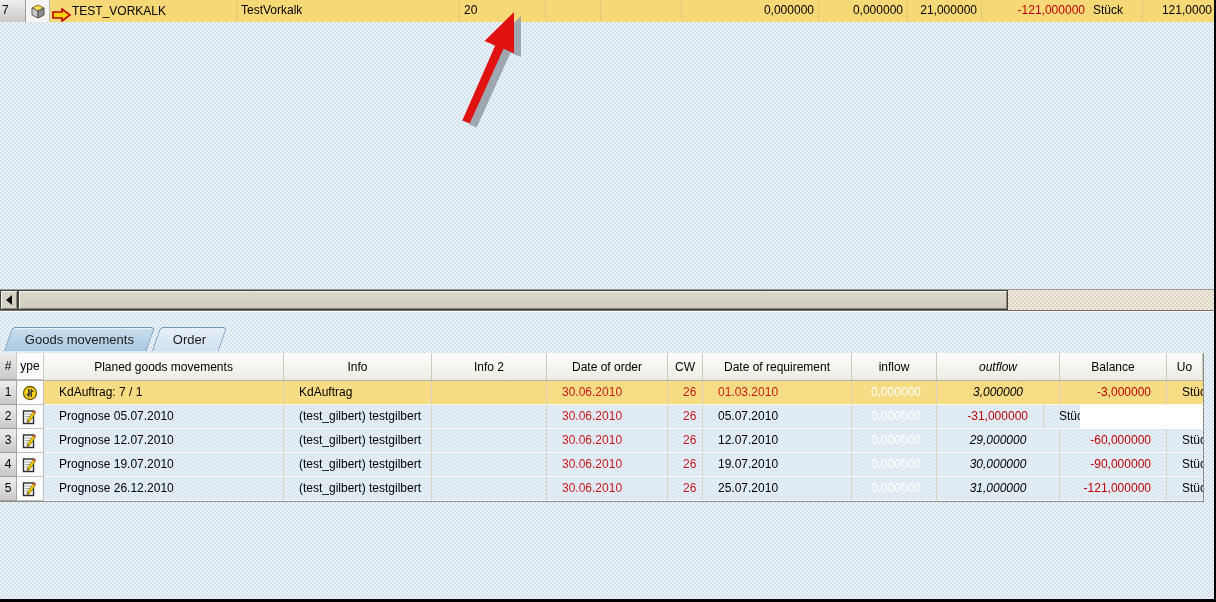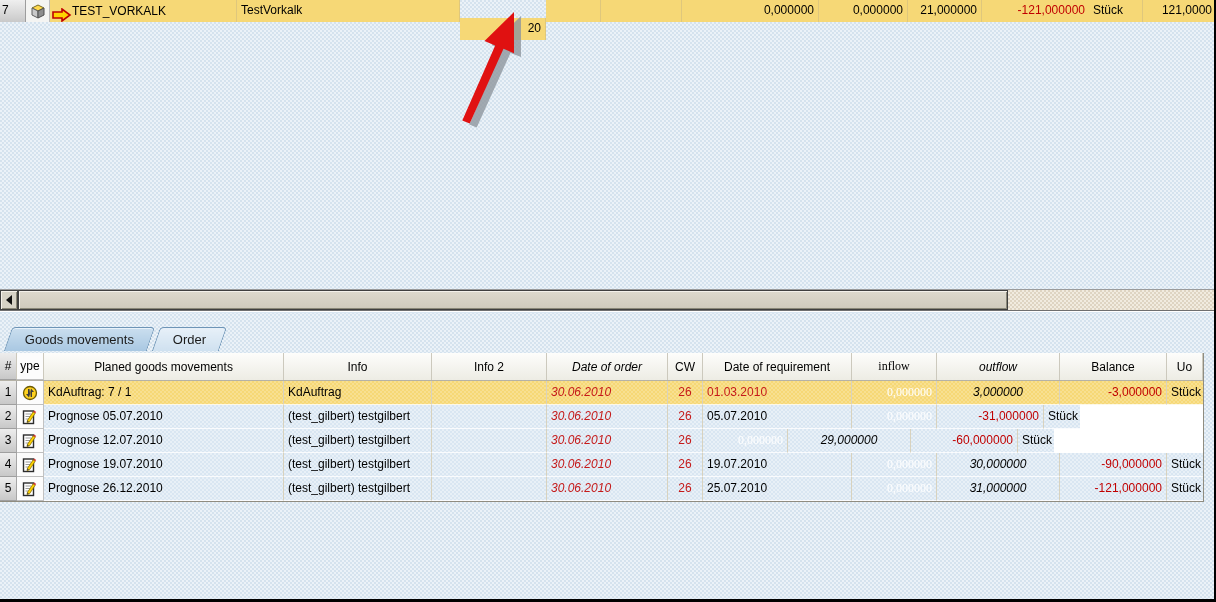--- a/index.html
+++ b/index.html
@@ -13,21 +13,21 @@
   }
   
   .toprow{ position:absolute; left:0; top:0; width:1216px; height:22px; display:flex;
            border-bottom:1px solid #fff; font-size:12px; color:#000; }
   .toprow .cell{ height:22px; line-height:21px; white-space:nowrap; overflow:hidden;
                  background:#f6d876; border-right:1px solid #dfc77c; padding:0 4px; }
   .toprow .num   { width:26px; background:linear-gradient(#efefef,#c9c9c9); border-right:1px solid #9d9d9d; padding-left:2px; }
   .toprow .iconc { width:24px; background:#f4f4f2; border-right:1px solid #bdbdbd; display:flex; align-items:center; justify-content:center; padding:0; }
   .toprow .namec { width:187px; display:flex; align-items:flex-end; padding-left:2px; }
   .toprow .descc { width:223px; }
-  .toprow .qtyc  { width:86px;  text-align:right;margin-top:18px; }
+  .toprow .qtyc  { width:86px;  text-align:left; }
   .toprow .e1    { width:55px; }
   .toprow .e2    { width:81px; }
   .toprow .va    { width:137px; text-align:right; }
   .toprow .vb    { width:89px;  text-align:right; }
   .toprow .vc    { width:74px;  text-align:right; }
   .toprow .balc  { width:107px; text-align:right; color:#c00000; border-right:none; }
   .toprow .unitc { width:54px; }
   .toprow .vd    { width:73px;  text-align:right; border-right:none; }
   
   .annot{ position:absolute; left:0; top:0; width:1216px; height:602px; pointer-events:none; }
@@ -55,36 +55,36 @@
   .tab > span{ transform:skewX(19deg); color:#1b1b1b; white-space:nowrap; }
   
   .grid{ position:absolute; left:0; top:353px; width:1204px; font-size:12px; color:#000;
          border-right:1px solid #8f8c80; border-bottom:1px solid #8f8c80; background:#fff; }
   .grow{ display:flex; width:1203px; }
   .grid .hdr{ height:28px; background:linear-gradient(#fdfdfb,#edece4); border-bottom:1px solid #b5b2a6; }
   .grid .hdr .gc{ display:flex; align-items:center; justify-content:center; color:#000;
                   border-right:1px solid #ccc9bd; height:100%; overflow:hidden; white-space:nowrap; }
   .drow{ height:24px; }
   .drow .gc{ height:24px; line-height:23px; white-space:nowrap; overflow:hidden;
-             border-right:1px solid #d8d2be; border-bottom:1px solid rgba(255,255,255,.8); padding:0 4px; }
+             border-right:1px solid #d8d2be; border-bottom:1px solid rgba(255,255,255,.8); padding:0 15px; }
   .row-blue .data-bg{ background-color:#d9e6f2;
              background-image:repeating-conic-gradient(rgba(255,255,255,.4) 0% 25%, transparent 0% 50%); background-size:4px 4px; }
   .row-yellow .data-bg{ background-color:#f6d876;
              background-image:repeating-conic-gradient(rgba(255,255,255,.2) 0% 25%, transparent 0% 50%); background-size:4px 4px; }
   .gc.c-num { width:17px; background:linear-gradient(#ededed,#c8c8c8); border-right:1px solid #a6a6a6;
               border-bottom:1px solid #9f9f9f; text-align:center; padding:0; }
   .gc.c-type{ width:27px; background:#fcfcfc; border-right:1px solid #c2c2c2; border-bottom:1px solid #bfbfbf;
               display:flex; align-items:center; justify-content:center; padding:0; }
   .gc.c-mov { width:240px; }
   .gc.c-info{ width:148px; }
   .gc.c-info2{ width:115px;text-align:right; }
-  .gc.c-odate{ width:121px;font-style:italic; }
+  .gc.c-odate{ width:121px; }
   .gc.c-cw  { width:35px; text-align:center; }
   .gc.c-rdate{ width:149px; }
-  .gc.c-in  { width:85px;  text-align:right;font-family:Liberation Serif, serif; }
+  .gc.c-in  { width:85px;  text-align:right; }
   .gc.c-out { width:123px; text-align:center;font-style:italic; }
   .gc.c-bal { width:107px; text-align:right; }
   .gc.c-uom { width:36px;  border-right:none; }
   .t-red{ color:#c51a1a; }
   .t-darkred{ color:#c00000; }
   .t-white{ color:#ffffff; }
 </style>
 </head>
 <body>
 
@@ -211,20 +211,21 @@
           <polygon points="5,13.5 7.5,12.8 13.2,4.2 11.2,2.8 5.5,11.3" fill="#ffd400" stroke="#8a6d00" stroke-width="0.8"></polygon>
           <polygon points="13.2,4.2 11.2,2.8 12.2,1.4 14.2,2.9" fill="#d23737"></polygon>
           <polygon points="5,13.5 5.5,11.3 6.9,12.4" fill="#3b3b3b"></polygon>
         </svg>
       </div>
       <div class="gc c-mov data-bg">Prognose 12.07.2010</div>
       <div class="gc c-info data-bg">(test_gilbert) testgilbert</div>
       <div class="gc c-info2 data-bg"></div>
       <div class="gc c-odate data-bg t-red">30.06.2010</div>
       <div class="gc c-cw data-bg t-red">26</div>
+      <div class="gc c-rdate data-bg">12.07.2010</div>
       <div class="gc c-in data-bg t-white">0,000000</div>
       <div class="gc c-out data-bg">29,000000</div>
       <div class="gc c-bal data-bg t-darkred">-60,000000</div>
       <div class="gc c-uom data-bg">Stück</div>
     </div>
 
     <div class="grow drow row-blue">
       <div class="gc c-num">4</div>
       <div class="gc c-type">
         <svg width="16" height="16" viewBox="0 0 16 16">

